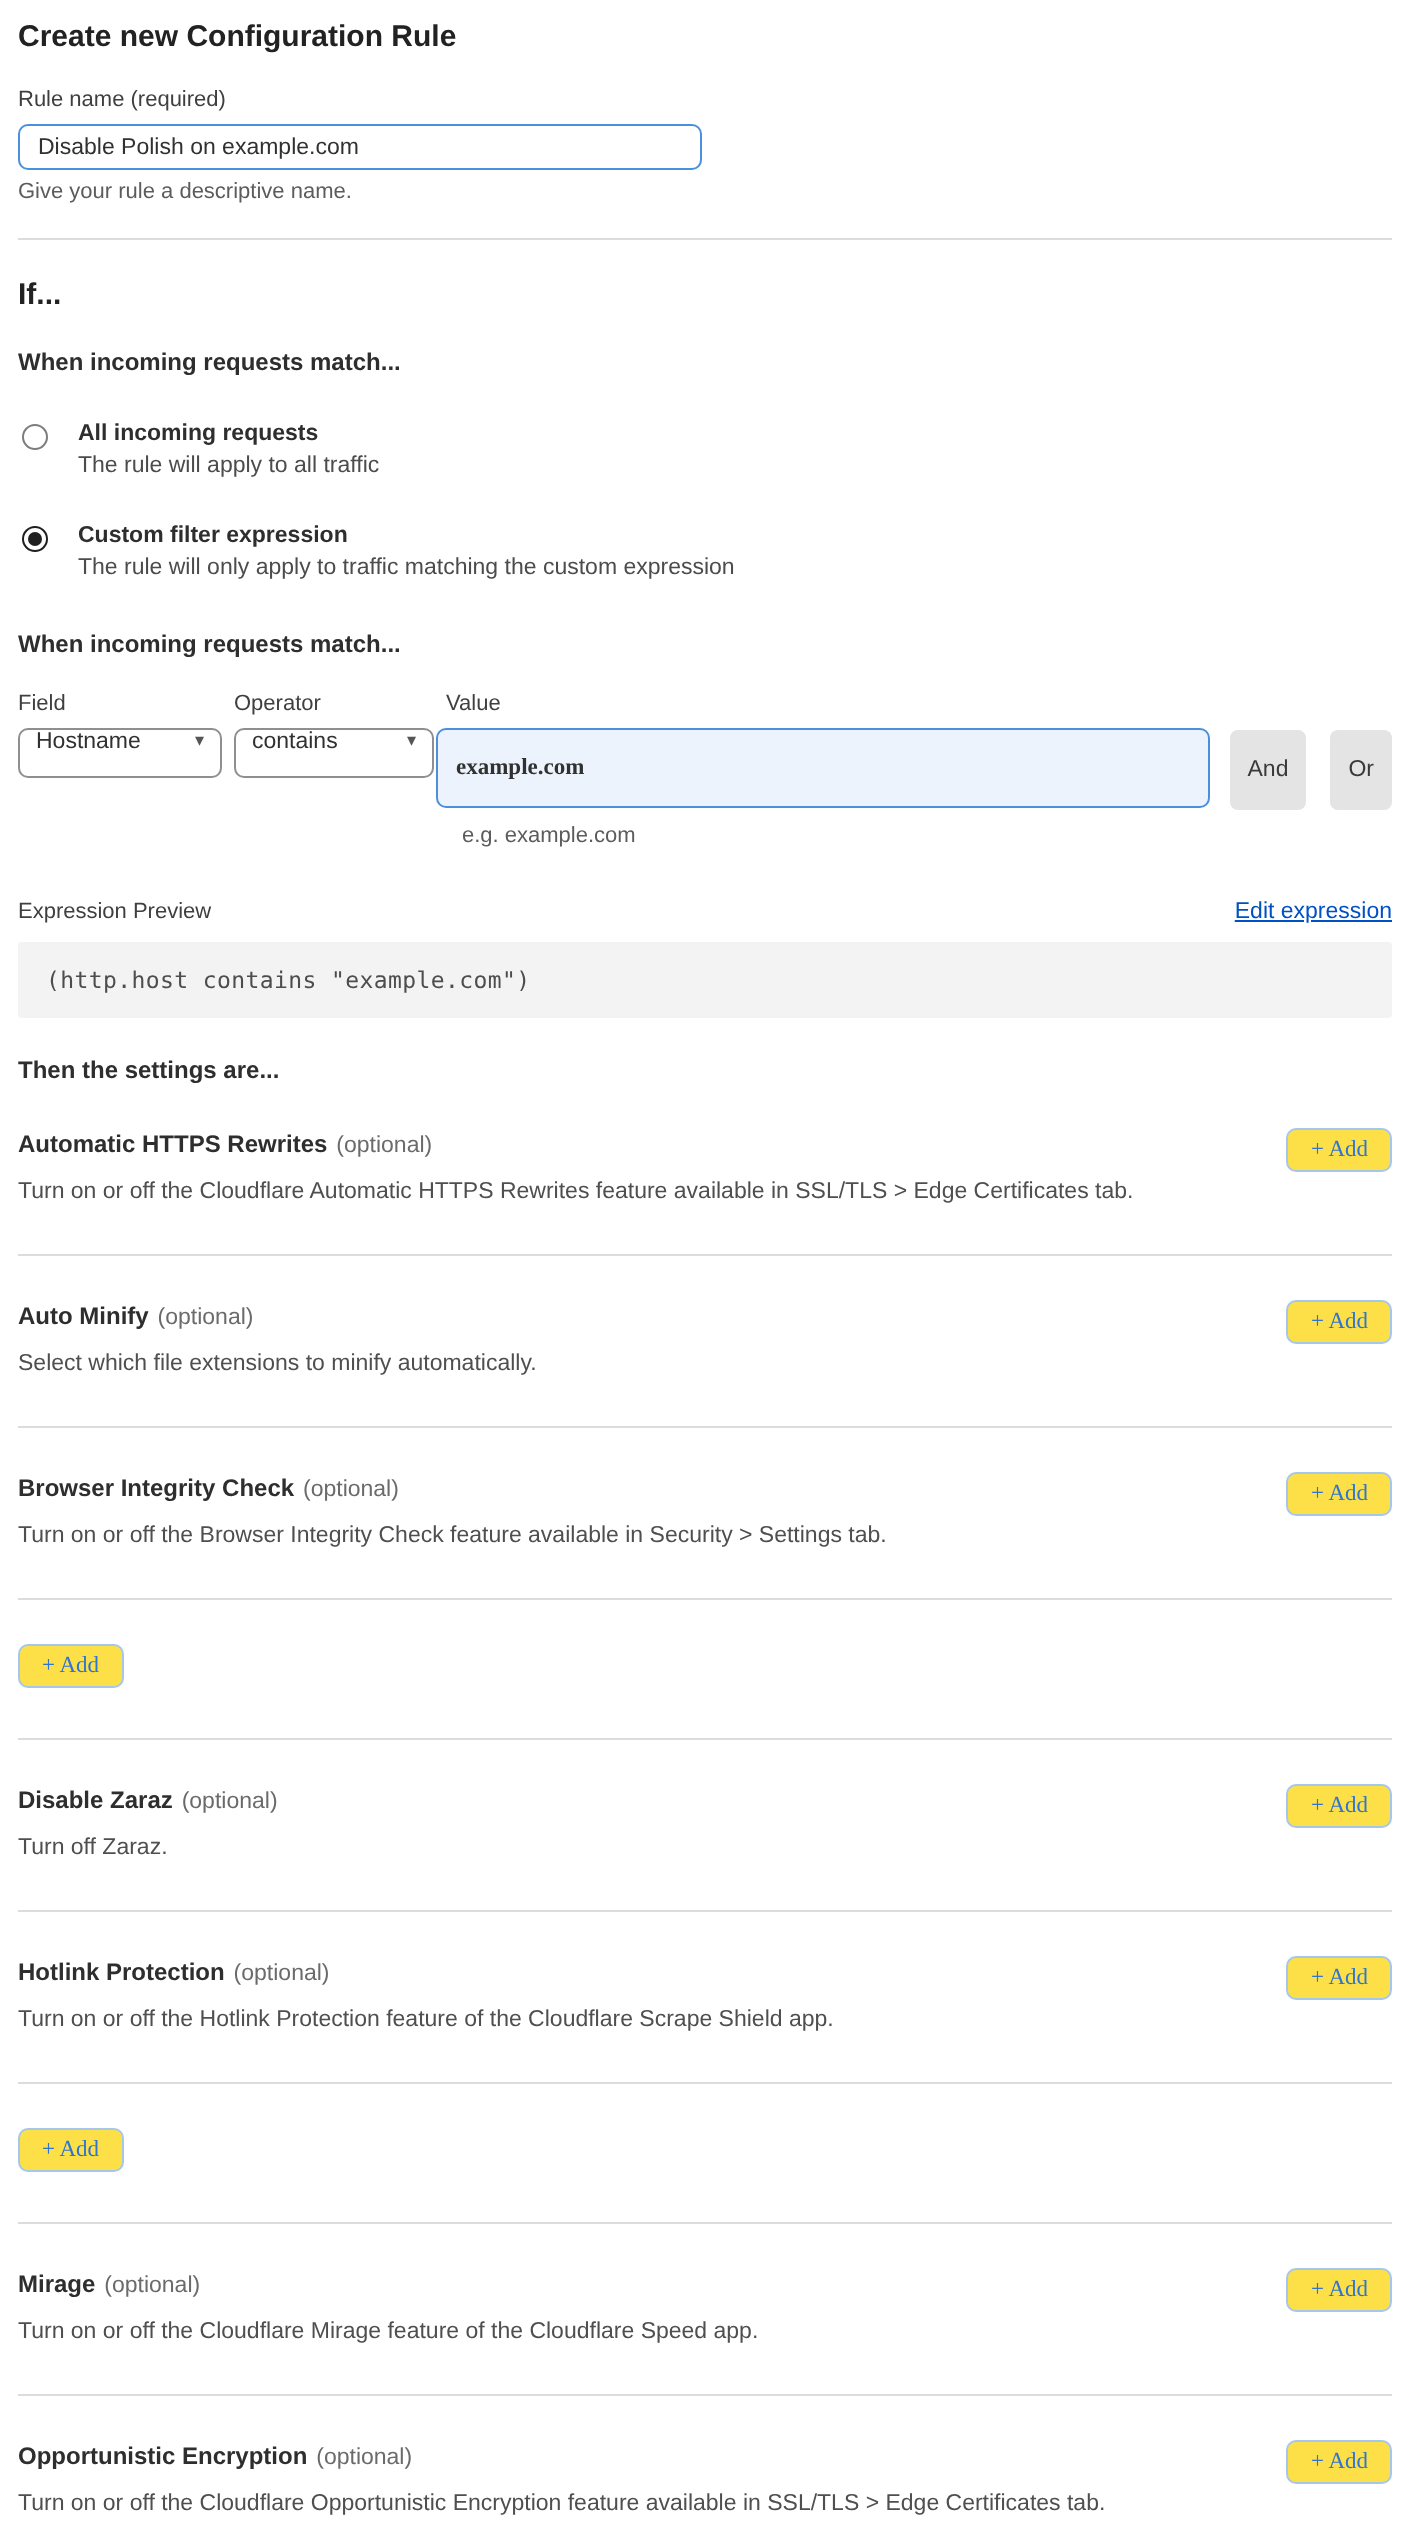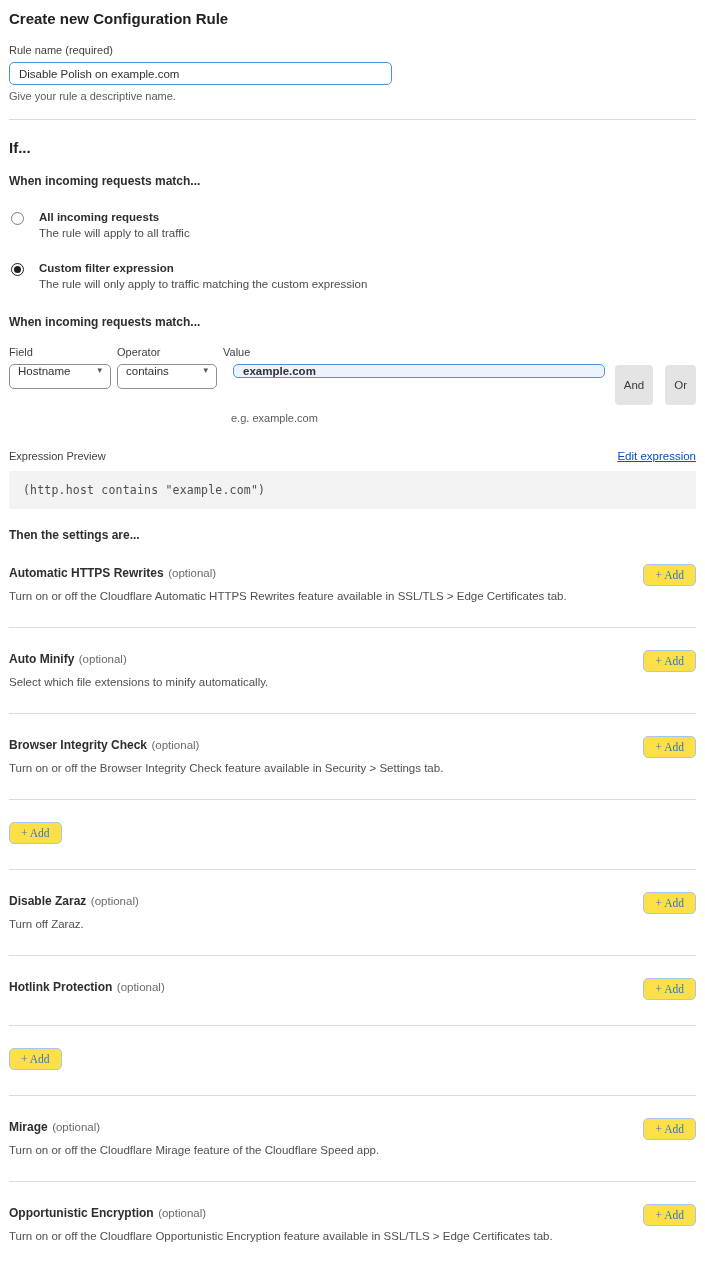--- a/index.html
+++ b/index.html
@@ -9,21 +9,21 @@
     font-family:"Liberation Sans","DejaVu Sans",sans-serif;
     color:#313131;
     -webkit-font-smoothing:antialiased;
   }
   .container { padding:10px 9px 14px 9px; }
 
   .page-title { font-size:15px; font-weight:700; color:#222; margin:0 0 0 0; }
 
   .form-label { font-size:11px; color:#3f3f3f; margin-top:17px; }
   .text-input {
-    margin-top:6px; width:383px; height:23px;
+    margin-top:6px; width:342px; height:23px;
     border:1px solid #4a90dc; border-radius:5px;
     padding:0 9px; font-size:11.5px; color:#313131;
     font-family:"Liberation Sans","DejaVu Sans",sans-serif;
     outline:none; background:#fff; display:block;
   }
   .helper { font-size:11px; color:#5c5c5c; margin-top:5px; }
 
   hr.divider { border:none; border-top:1px solid #dcdcdc; margin:17px 0 0 0; }
 
   .if-heading { font-size:15px; font-weight:700; color:#222; margin-top:19px; }
@@ -48,27 +48,27 @@
   .flabel.field { width:108px; }
   .flabel.operator { width:106px; }
 
   .select-box {
     height:25px; border:1px solid #8f8f8f; border-radius:5px; background:#fff;
     display:flex; align-items:flex-start; justify-content:space-between;
     padding:0 8px; font-size:11.5px; color:#313131; cursor:pointer;
   }
   .select-box .caret { font-size:9px; color:#555; margin-left:8px; }
   .sel-field { width:102px; margin-right:6px; }
-  .sel-operator { width:100px; margin-right:16px; }
+  .sel-operator { width:100px; margin-right:1px; }
 
   .value-input {
-    flex:1 1 auto; height:14px; background:#ecf3fd;
+    flex:1 1 auto; height:40px; background:#ecf3fd;
     border:1px solid #4a90dc; border-radius:5px; padding:0 9px;
     font-size:11.5px; font-weight:700; color:#313131; outline:none;
-    font-family:Liberation Sans, sans-serif;
+    font-family:Liberation Serif, serif;
     margin-right:10px; min-width:0;
   }
   .andor-btn {
     height:40px; padding:0 9px; margin-top:1px;
     background:#e4e4e4; border:none; border-radius:4px;
     font-size:11.5px; color:#3a3a3a; cursor:pointer;
     font-family:"Liberation Sans","DejaVu Sans",sans-serif;
   }
   .andor-btn + .andor-btn { margin-left:12px; }
   .value-helper { font-size:11px; color:#5c5c5c; margin:7px 0 0 222px; }
@@ -218,20 +218,21 @@
       <button class="add-btn">+ Add</button>
     </div>
     <hr class="divider">
   </div>
 
   <div class="setting-item">
     <div class="setting-top">
       <div>
         <span class="setting-name">Hotlink Protection</span>
         <span class="setting-optional">(optional)</span>
+        <div class="setting-desc">Turn on or off the Hotlink Protection feature of the Cloudflare Scrape Shield app.</div>
       </div>
       <button class="add-btn">+ Add</button>
     </div>
     <hr class="divider">
   </div>
 
   <div class="setting-item">
     <div class="setting-top">
       <button class="add-btn">+ Add</button>
     </div>

